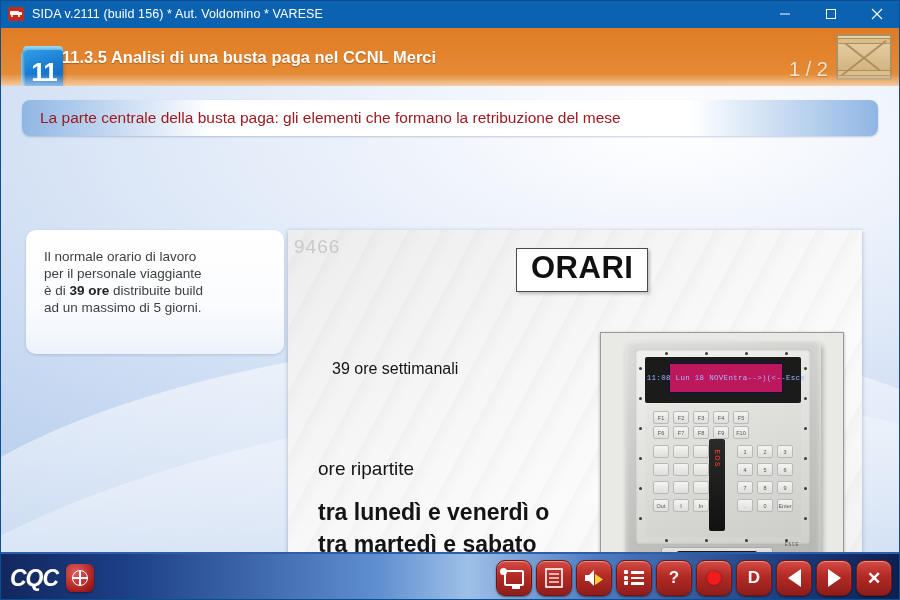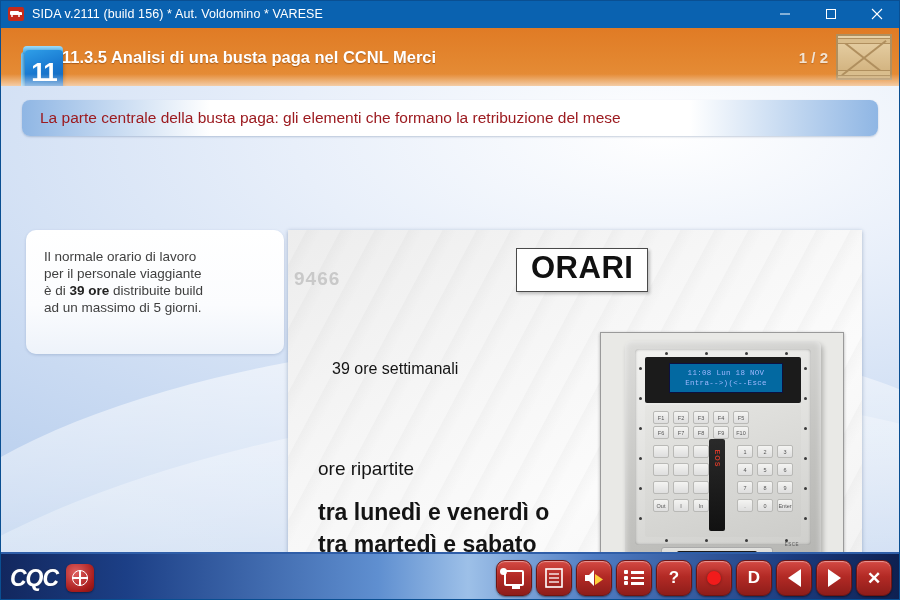--- a/index.html
+++ b/index.html
@@ -71,22 +71,22 @@
     position:absolute;left:4px;top:4px;width:38px;height:44px;
     display:flex;align-items:center;justify-content:center;
     color:#ffffff;font-size:26px;font-weight:bold;letter-spacing:-1px;
   }
   .header-title{
     position:absolute;left:62px;top:0;height:58px;display:flex;align-items:center;
     color:#ffffff;font-size:16.5px;font-weight:bold;
     text-shadow:0 1px 1px rgba(120,55,0,.55);
   }
   .header-page{
-    position:absolute;right:72px;top:0;height:58px;display:flex;align-items:center;
-    color:#f2e3d2;font-size:15px;font-weight:bold;
+    position:absolute;right:72px;top:12px;height:58px;display:flex;align-items:center;
+    color:#f2e3d2;font-size:20px;font-weight:normal;
     text-shadow:0 1px 1px rgba(120,55,0,.35);
   }
   .crate{
     position:absolute;right:8px;top:6px;width:56px;height:46px;
     background:linear-gradient(180deg,#e8d2a8,#cfae79);
     border:2px solid #b08f5e;box-sizing:border-box;
   }
   .crate:before,.crate:after{
     content:"";position:absolute;left:-2px;top:50%;width:calc(100% + 4px);height:2px;
     background:#b08f5e;transform-origin:center;
@@ -146,21 +146,21 @@
   .slide{
     position:absolute;left:288px;top:144px;width:574px;height:398px;
     background:
       repeating-linear-gradient(118deg, rgba(255,255,255,0) 0px, rgba(255,255,255,0) 16px, rgba(0,0,0,.022) 17px, rgba(0,0,0,0) 30px),
       linear-gradient(150deg,#ededed 0%,#f6f6f6 35%,#fbfbfb 60%,#f0f0f0 100%);
     box-shadow:0 1px 4px rgba(30,60,110,.35);
     overflow:hidden;
   }
   .slide-watermark{
     position:absolute;left:6px;top:6px;
-    color:#c9c9c9;font-size:19px;font-weight:bold;letter-spacing:1px;margin-top:32px;
+    color:#c9c9c9;font-size:19px;font-weight:normal;letter-spacing:1px;
   }
   .orari-box{
     position:absolute;left:228px;top:18px;
     background:#ffffff;border:1px solid #4a4a4a;
     padding:3px 14px 6px 14px;
     box-shadow:2px 2px 3px rgba(0,0,0,.22);
   }
   .orari-box span{
     color:#111;font-size:31px;font-weight:bold;letter-spacing:.5px;line-height:1.05;
   }
@@ -196,22 +196,22 @@
     background:linear-gradient(160deg,#f2f2f0,#cfcfcc);
     border-radius:4px;
     box-shadow:inset 0 0 3px rgba(0,0,0,.35);
   }
   .dev-screenpanel{
     position:absolute;left:10px;top:8px;width:156px;height:46px;
     background:#1b1b1b;border-radius:2px;
   }
   .lcd{
     position:absolute;left:24px;top:6px;width:112px;height:28px;
-    background:#0369a1;border:1px solid #0d1040;
-    display:flex;flex-direction:column;justify-content:center;align-items:center;
+    background:#be185d;border:1px solid #0d1040;
+    display:flex;flex-direction:row;justify-content:center;align-items:center;
   }
   .lcd div{
     color:#9fb8ff;font-family:"Liberation Mono", monospace;font-size:7.5px;line-height:10px;
     letter-spacing:.3px;white-space:nowrap;
   }
   .dev-keypad{
     position:absolute;left:10px;top:56px;width:156px;height:132px;
     background:linear-gradient(160deg,#e6e6e3,#cdcdca);
     border-radius:2px;
   }

